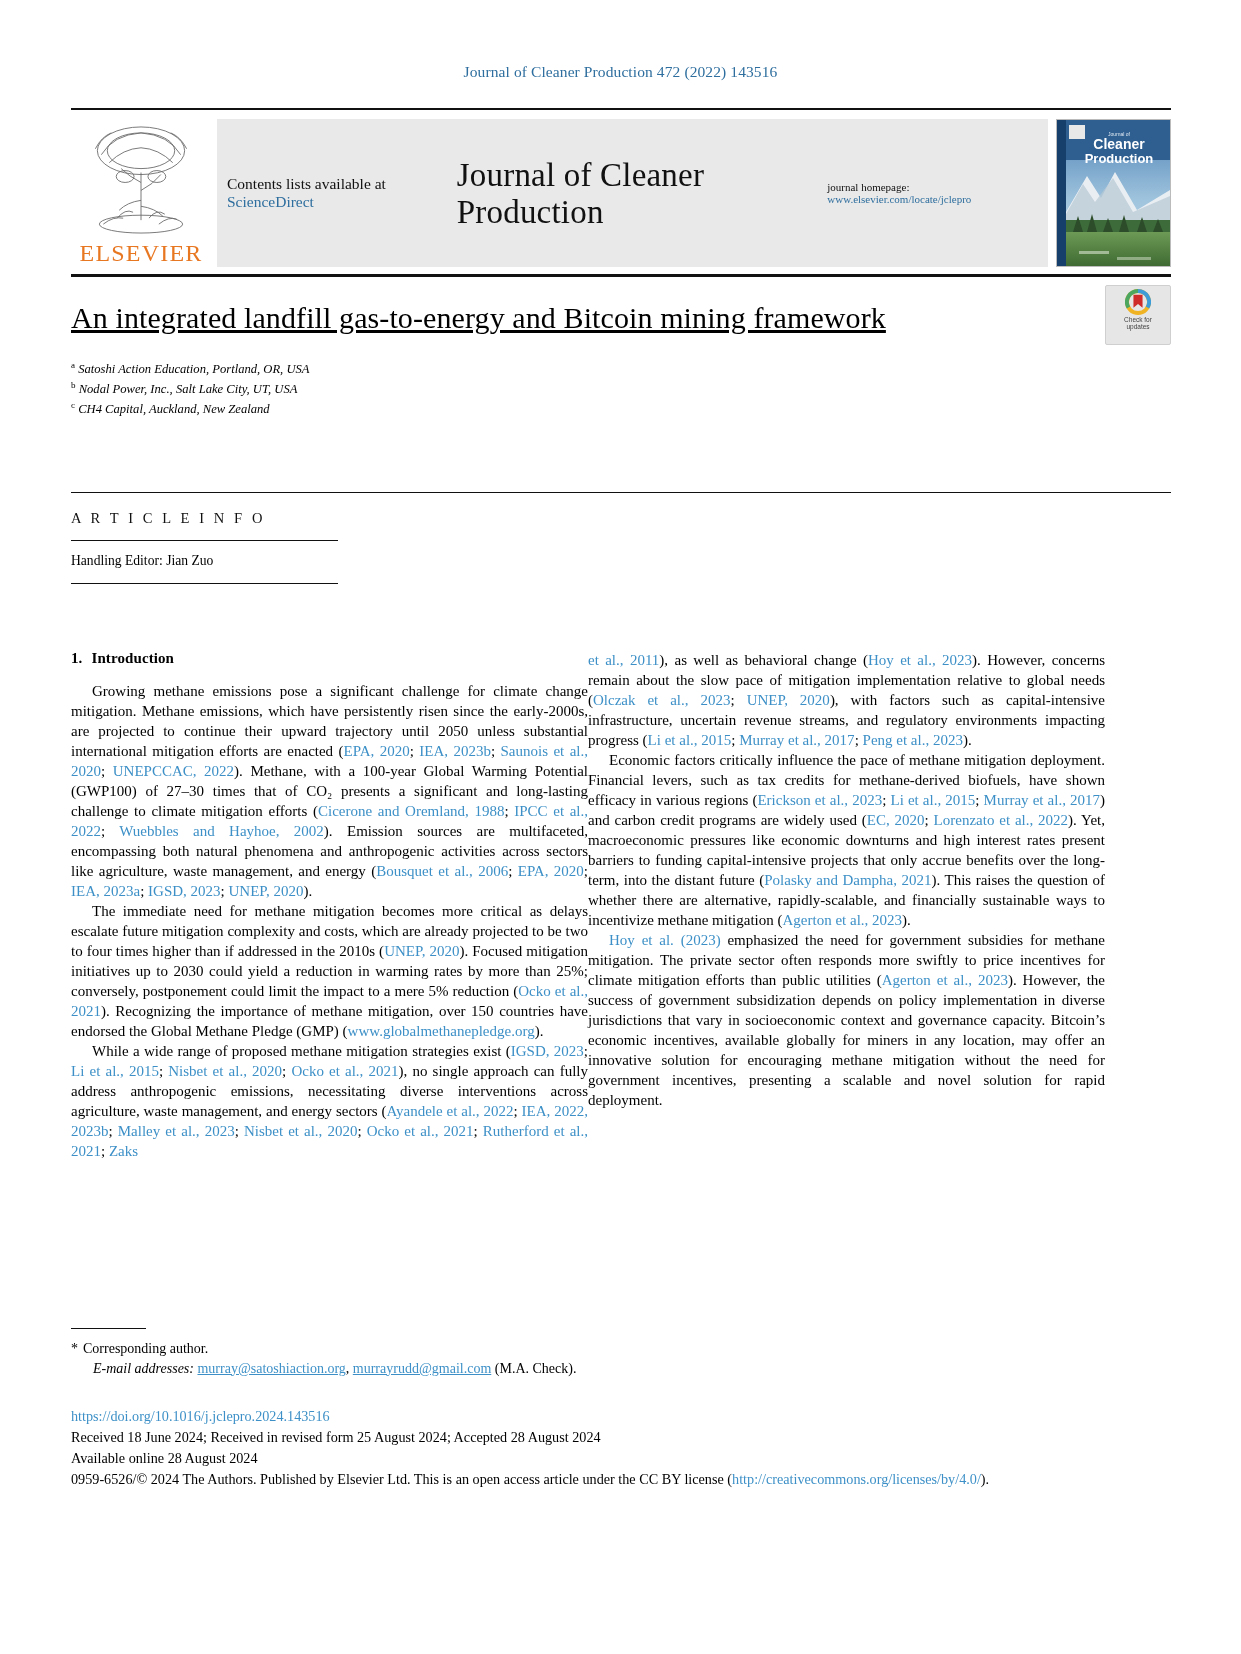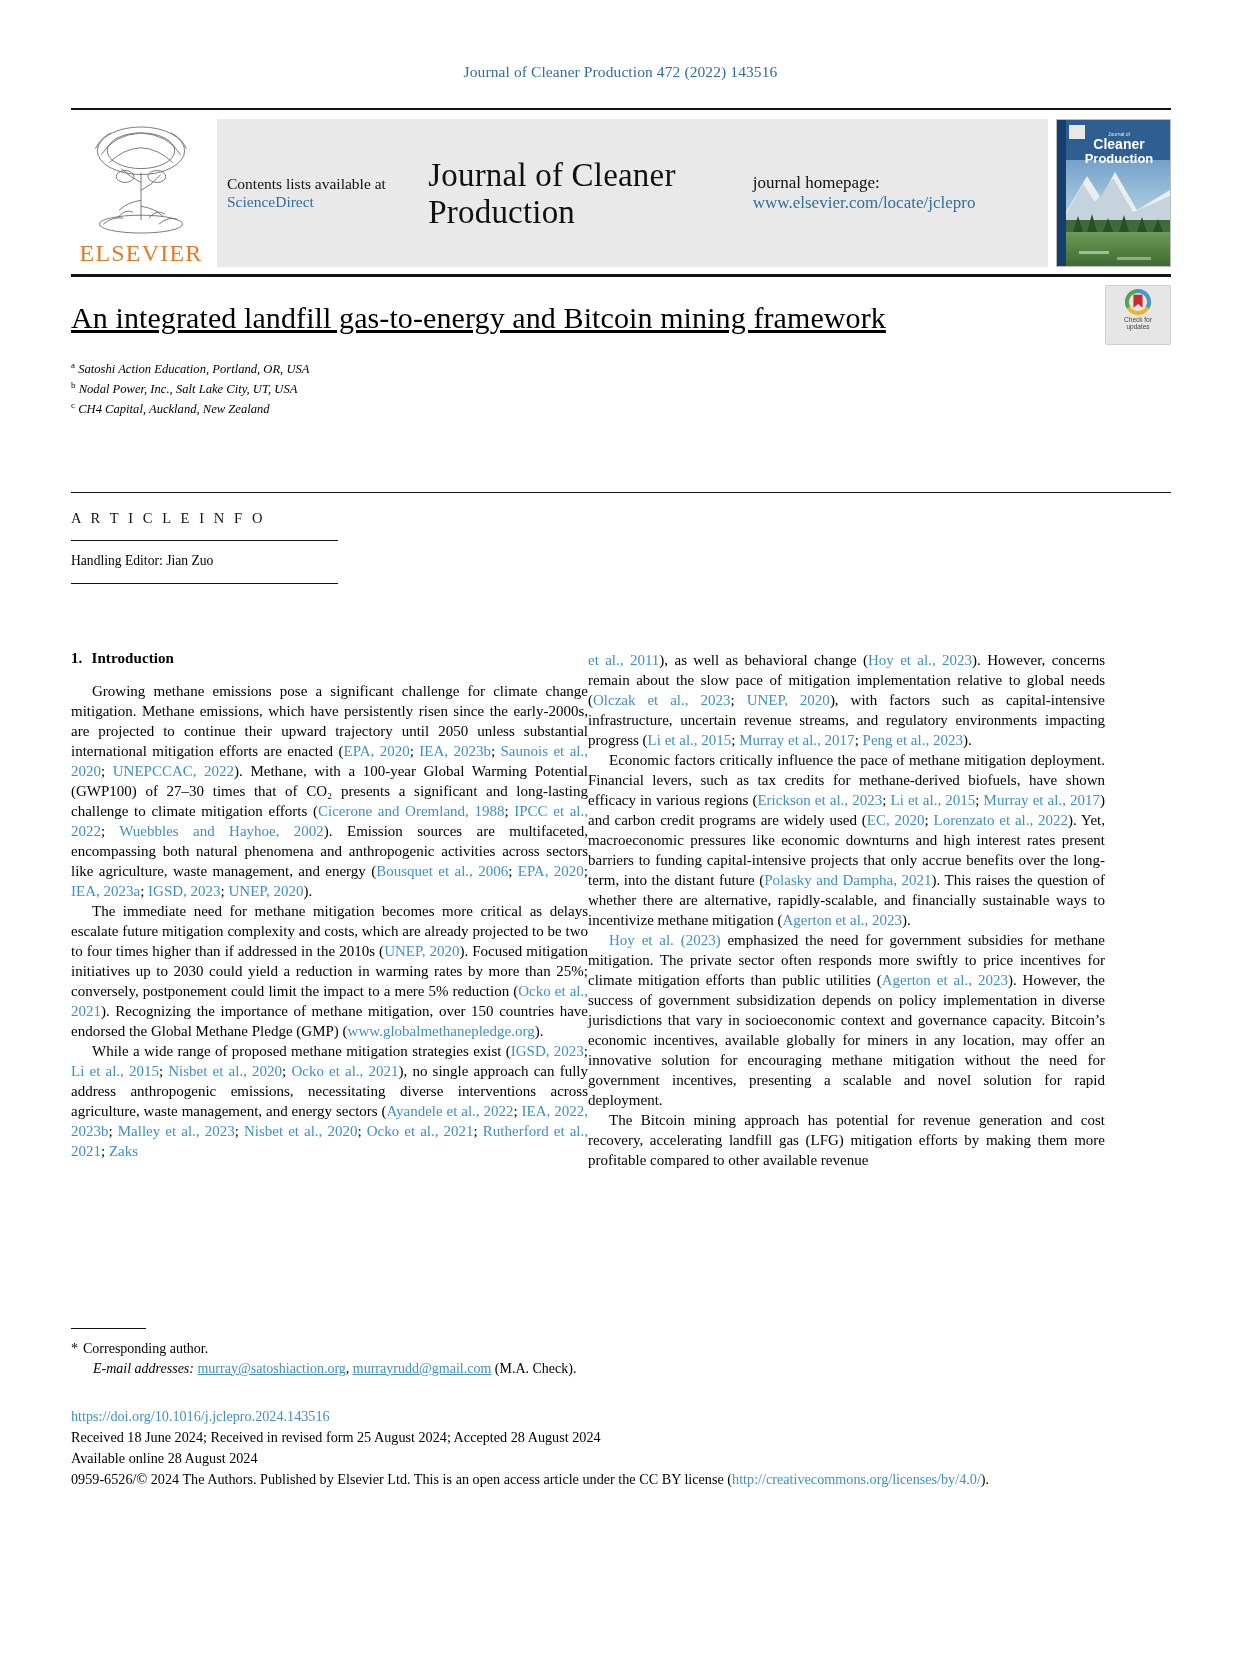--- a/index.html
+++ b/index.html
@@ -85,21 +85,21 @@
     color: #111;
   }
   .contents-line a { color:#2e6e9e; text-decoration: none; }
   .journal-title {
     font-size: 33px;
     letter-spacing: .2px;
     color: #111;
     margin-top: 2px;
   }
   .homepage-line {
-    font-size: 17px;
+    font-size: 11px;
     color: #111;
   }
   .homepage-line a { color: #2e6e9e; text-decoration: none; }
   .cover-thumb {
     flex: 0 0 115px;
     width: 115px;
     height: 148px;
     position: relative;
     overflow: hidden;
     border: 1px solid #bbb;
@@ -392,21 +392,20 @@
       </div>
       <p class="body">Growing methane emissions pose a significant challenge for climate change mitigation. Methane emissions, which have persistently risen since the early-2000s, are projected to continue their upward trajectory until 2050 unless substantial international mitigation efforts are enacted (<a class="ref" href="#">EPA, 2020</a>; <a class="ref" href="#">IEA, 2023b</a>; <a class="ref" href="#">Saunois et al., 2020</a>; <a class="ref" href="#">UNEPCCAC, 2022</a>). Methane, with a 100-year Global Warming Potential (GWP100) of 27–30 times that of CO₂ presents a significant and long-lasting challenge to climate mitigation efforts (<a class="ref" href="#">Cicerone and Oremland, 1988</a>; <a class="ref" href="#">IPCC et al., 2022</a>; <a class="ref" href="#">Wuebbles and Hayhoe, 2002</a>). Emission sources are multifaceted, encompassing both natural phenomena and anthropogenic activities across sectors like agriculture, waste management, and energy (<a class="ref" href="#">Bousquet et al., 2006</a>; <a class="ref" href="#">EPA, 2020</a>; <a class="ref" href="#">IEA, 2023a</a>; <a class="ref" href="#">IGSD, 2023</a>; <a class="ref" href="#">UNEP, 2020</a>).</p>
       <p class="body">The immediate need for methane mitigation becomes more critical as delays escalate future mitigation complexity and costs, which are already projected to be two to four times higher than if addressed in the 2010s (<a class="ref" href="#">UNEP, 2020</a>). Focused mitigation initiatives up to 2030 could yield a reduction in warming rates by more than 25%; conversely, postponement could limit the impact to a mere 5% reduction (<a class="ref" href="#">Ocko et al., 2021</a>). Recognizing the importance of methane mitigation, over 150 countries have endorsed the Global Methane Pledge (GMP) (<a class="ref" href="#">www.globalmethanepledge.org</a>).</p>
       <p class="body">While a wide range of proposed methane mitigation strategies exist (<a class="ref" href="#">IGSD, 2023</a>; <a class="ref" href="#">Li et al., 2015</a>; <a class="ref" href="#">Nisbet et al., 2020</a>; <a class="ref" href="#">Ocko et al., 2021</a>), no single approach can fully address anthropogenic emissions, necessitating diverse interventions across agriculture, waste management, and energy sectors (<a class="ref" href="#">Ayandele et al., 2022</a>; <a class="ref" href="#">IEA, 2022, 2023b</a>; <a class="ref" href="#">Malley et al., 2023</a>; <a class="ref" href="#">Nisbet et al., 2020</a>; <a class="ref" href="#">Ocko et al., 2021</a>; <a class="ref" href="#">Rutherford et al., 2021</a>; <a class="ref" href="#">Zaks</a></p>
     </div>
 
     <div class="col">
       <p class="body cont"><a class="ref" href="#">et al., 2011</a>), as well as behavioral change (<a class="ref" href="#">Hoy et al., 2023</a>). However, concerns remain about the slow pace of mitigation implementation relative to global needs (<a class="ref" href="#">Olczak et al., 2023</a>; <a class="ref" href="#">UNEP, 2020</a>), with factors such as capital-intensive infrastructure, uncertain revenue streams, and regulatory environments impacting progress (<a class="ref" href="#">Li et al., 2015</a>; <a class="ref" href="#">Murray et al., 2017</a>; <a class="ref" href="#">Peng et al., 2023</a>).</p>
       <p class="body">Economic factors critically influence the pace of methane mitigation deployment. Financial levers, such as tax credits for methane-derived biofuels, have shown efficacy in various regions (<a class="ref" href="#">Erickson et al., 2023</a>; <a class="ref" href="#">Li et al., 2015</a>; <a class="ref" href="#">Murray et al., 2017</a>) and carbon credit programs are widely used (<a class="ref" href="#">EC, 2020</a>; <a class="ref" href="#">Lorenzato et al., 2022</a>). Yet, macroeconomic pressures like economic downturns and high interest rates present barriers to funding capital-intensive projects that only accrue benefits over the long-term, into the distant future (<a class="ref" href="#">Polasky and Dampha, 2021</a>). This raises the question of whether there are alternative, rapidly-scalable, and financially sustainable ways to incentivize methane mitigation (<a class="ref" href="#">Agerton et al., 2023</a>).</p>
       <p class="body"><a class="ref" href="#">Hoy et al. (2023)</a> emphasized the need for government subsidies for methane mitigation. The private sector often responds more swiftly to price incentives for climate mitigation efforts than public utilities (<a class="ref" href="#">Agerton et al., 2023</a>). However, the success of government subsidization depends on policy implementation in diverse jurisdictions that vary in socioeconomic context and governance capacity. Bitcoin’s economic incentives, available globally for miners in any location, may offer an innovative solution for encouraging methane mitigation without the need for government incentives, presenting a scalable and novel solution for rapid deployment.</p>
-      <p class="body">The Bitcoin mining approach has potential for revenue generation and cost recovery, accelerating landfill gas (LFG) mitigation efforts by making them more profitable compared to other available revenue</p>
     </div>
 
   </div>
 
   <div class="foot-rule"></div>
   <div class="footnote">
     <div>
       <span class="star">*</span><span>Corresponding author.</span>
     </div>
     <div class="footnote-line2">

